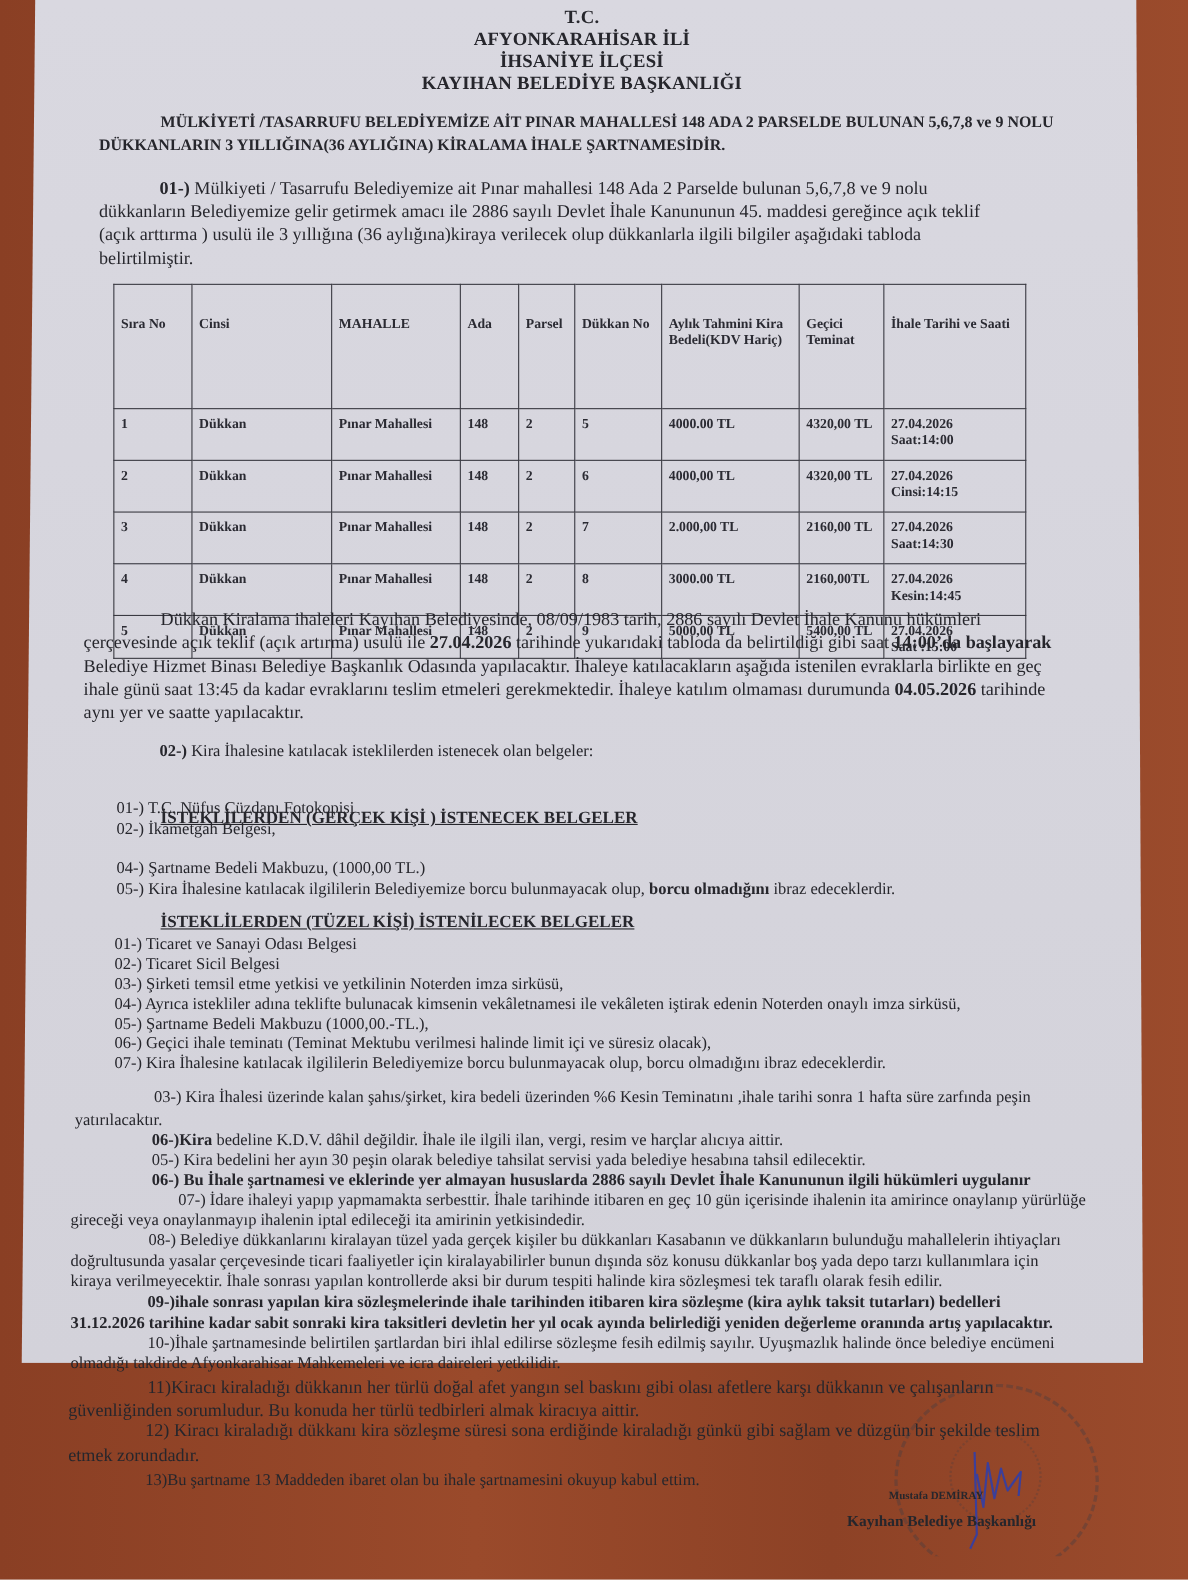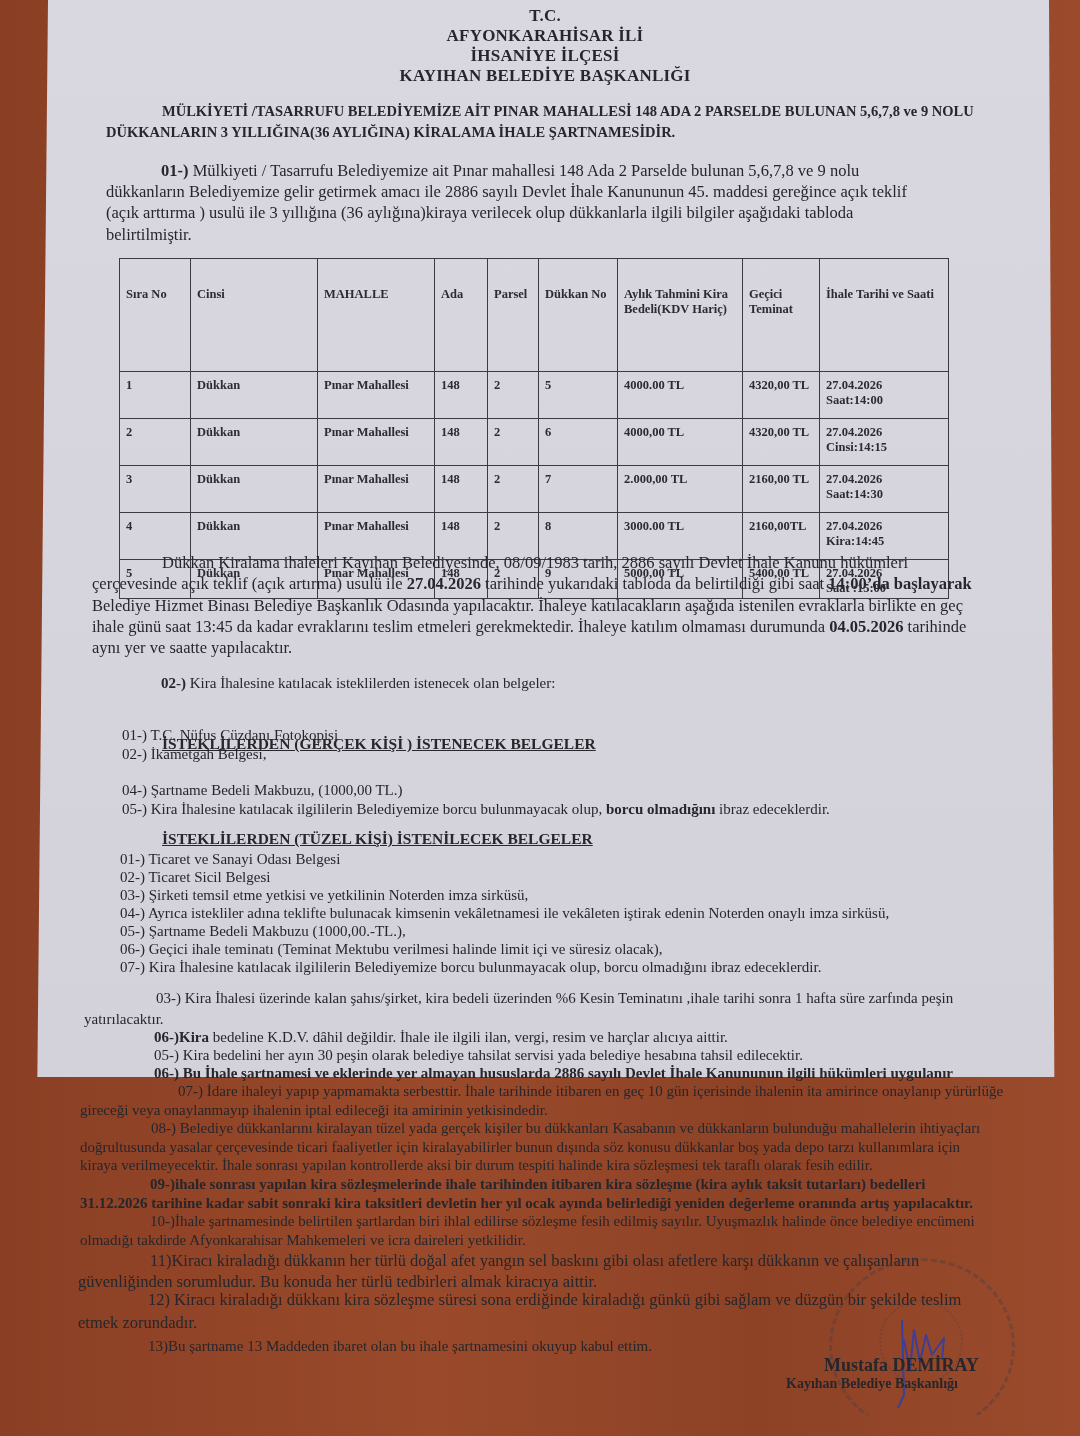--- a/index.html
+++ b/index.html
@@ -2,21 +2,21 @@
 <html><head>
 <meta charset="utf-8">
 <style>
   html, body { margin: 0; padding: 0; }
   body {
     width: 1080px; height: 1436px; overflow: hidden; position: relative;
     background: linear-gradient(90deg, #8a3f24 0%, #9a4a2b 40%, #8d4226 70%, #9b4b2c 100%);
     font-family: "Liberation Serif", "DejaVu Serif", serif;
   }
   .paper {
-    position: absolute; left: 34px; top: 0; width: 1022px; height: 1077px;
+    position: absolute; left: 18px; top: 0; width: 1022px; height: 1239px;
     background: linear-gradient(180deg, #d9d8e0 0%, #d6d5dd 50%, #d3d2da 100%);
     clip-path: polygon(14px 0, 1015px 0, 1022px 1415px, 0 1415px);
     color: #26262c;
   }
   .abs { position: absolute; white-space: nowrap; }
   .hdr { left: 0; width: 1022px; text-align: center; font-weight: bold; font-size: 17px; letter-spacing: 0.2px; }
   .title { font-weight: bold; font-size: 14.5px; }
   .p { font-size: 16.5px; line-height: 20px; }
   .b { font-weight: bold; }
   .li { font-size: 15px; }
@@ -121,21 +121,21 @@
       <td>4</td>
       <td>Dükkan</td>
       <td>Pınar Mahallesi</td>
       <td>148</td>
       <td>2</td>
       <td>8</td>
       <td>3000.00 TL</td>
       <td>2160,00TL</td>
       <td>
             <div>27.04.2026</div>
-            <div>Kira:14:45</div>
+            <div>Kesin:14:45</div>
           </td>
     </tr>
     <tr class="r last">
       <td>5</td>
       <td>Dükkan</td>
       <td>Pınar Mahallesi</td>
       <td>148</td>
       <td>2</td>
       <td>9</td>
       <td>5000,00 TL</td>
@@ -200,15 +200,15 @@
   <div class="abs p" style="left:44px; top:1272px;">güvenliğinden sorumludur. Bu konuda her türlü tedbirleri almak kiracıya aittir.</div>
   <div class="abs p" style="left:114px; top:1290px;">12) Kiracı kiraladığı dükkanı kira sözleşme süresi sona erdiğinde kiraladığı günkü gibi sağlam ve düzgün bir şekilde teslim</div>
   <div class="abs p" style="left:44px; top:1313px;">etmek zorundadır.</div>
   <div class="abs li" style="left:114px; top:1338px;">13)Bu şartname 13 Maddeden ibaret olan bu ihale şartnamesini okuyup kabul ettim.</div>
 
   <div class="stamp"></div>
   <div class="stamp-inner"></div>
   <svg class="sig" width="80" height="110" viewBox="0 0 80 110">
     <path d="M18 20 L20 95 L14 108 M20 40 L26 70 L30 30 L36 62 L42 35 L48 55 L60 38 L58 60" fill="none" stroke="#3b3f9a" stroke-width="2" stroke-linejoin="round"></path>
   </svg>
-  <div class="abs b" style="left:790px; top:1355px; font-size:18px;">Mustafa DEMİRAY</div>
+  <div class="abs b" style="left:790px; top:1355px; font-size:10px;">Mustafa DEMİRAY</div>
   <div class="abs b" style="left:752px; top:1376px; font-size:14px;">Kayıhan Belediye Başkanlığı</div>
 </div>
 
 </body></html>

